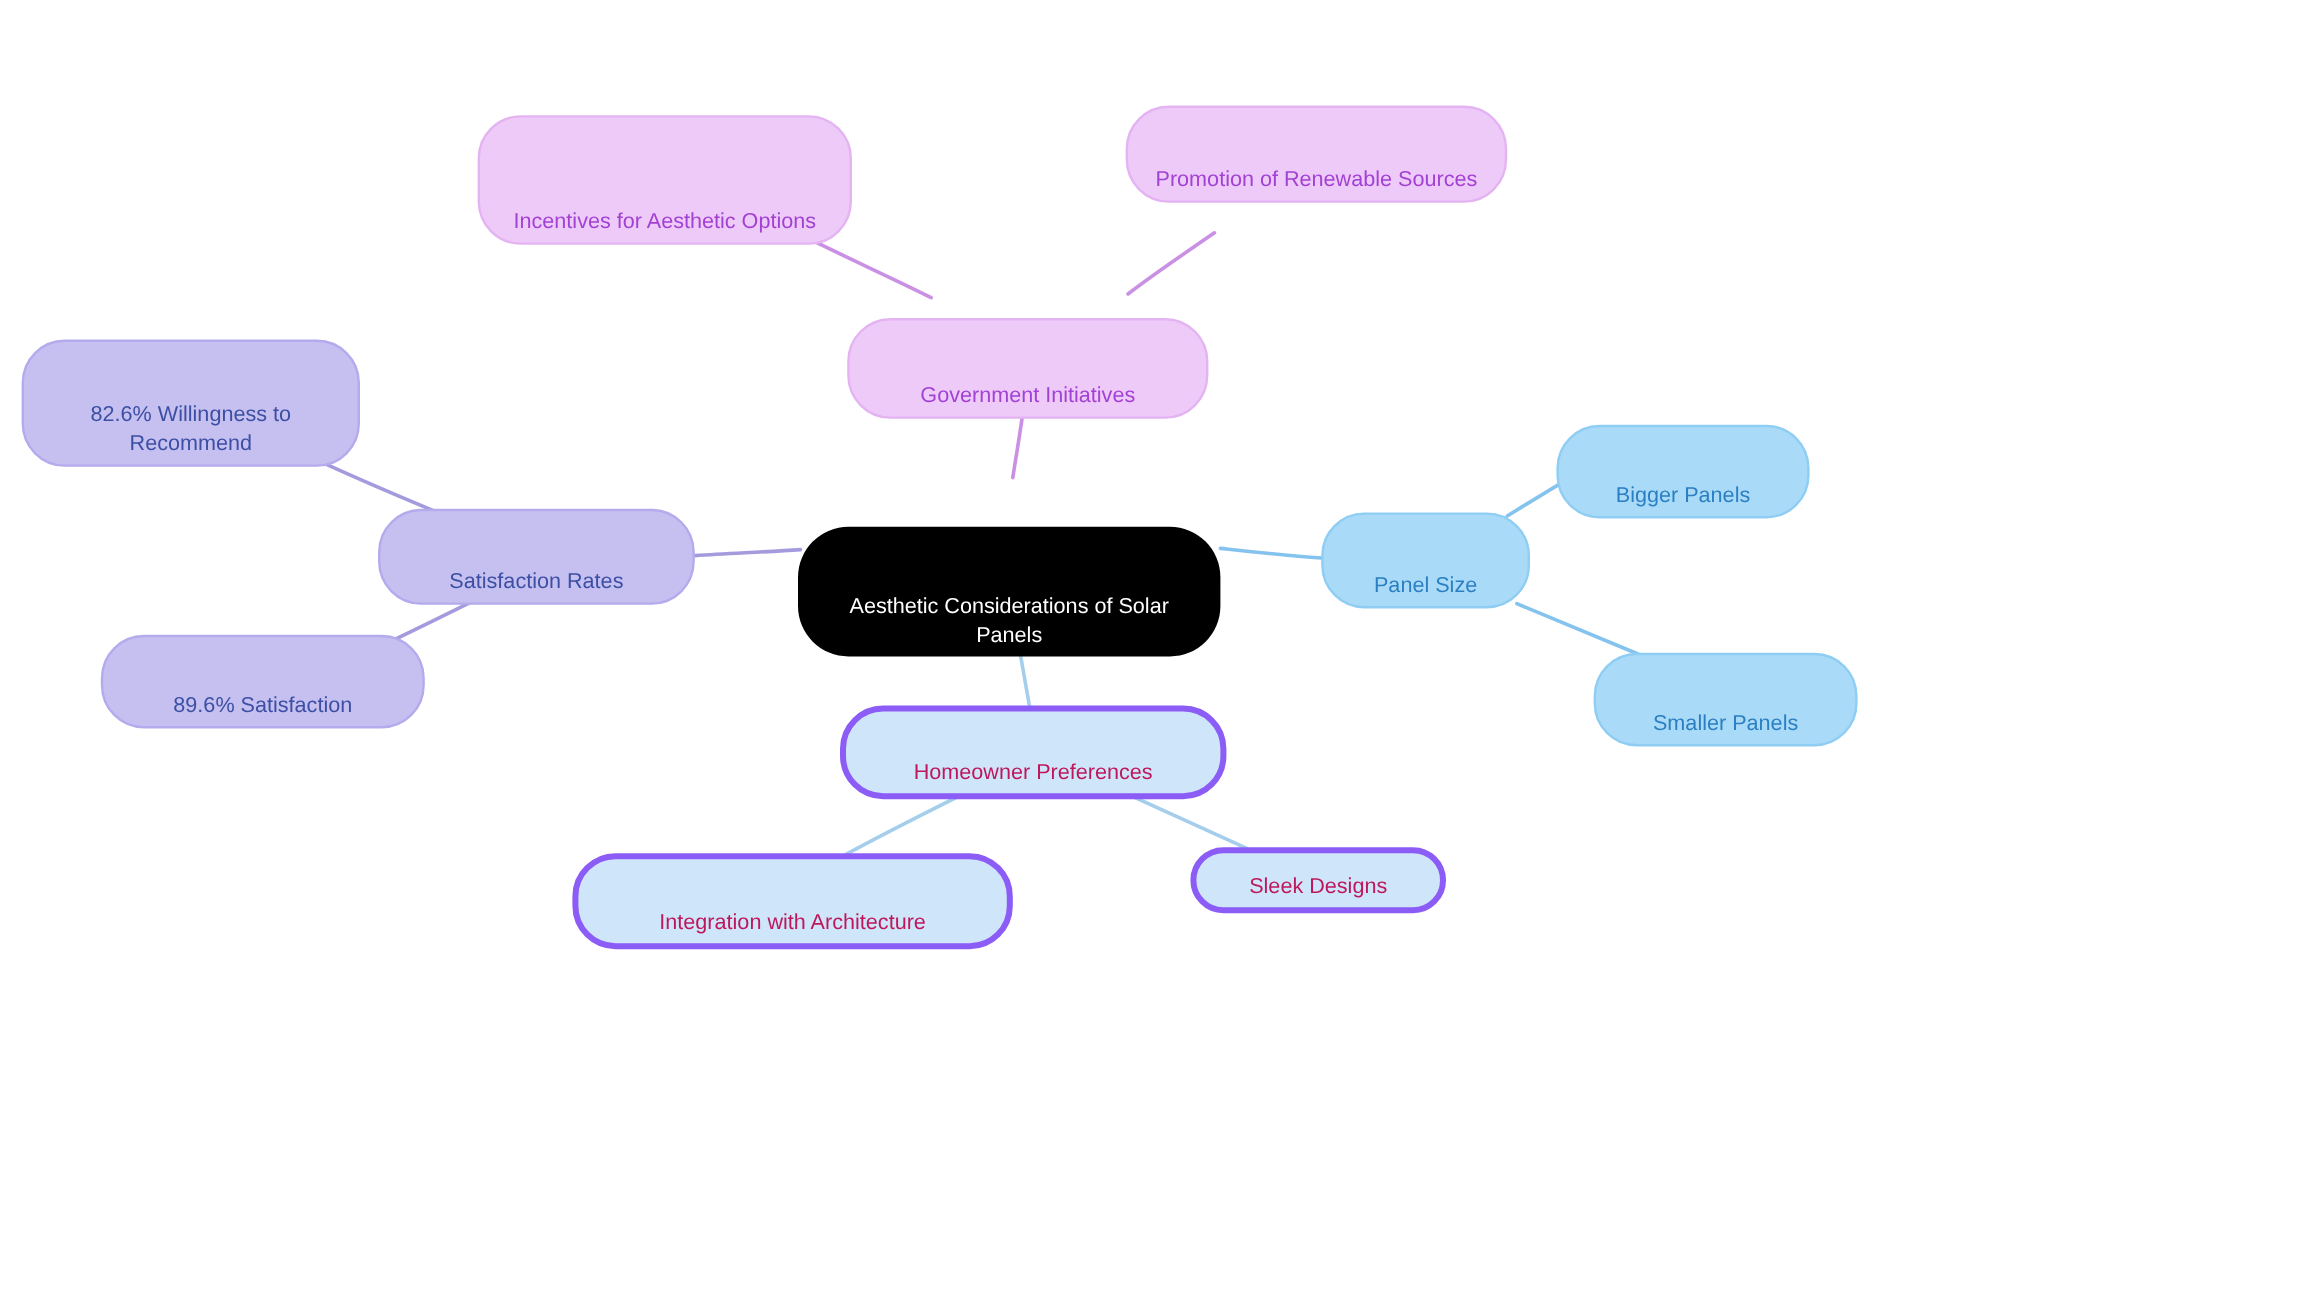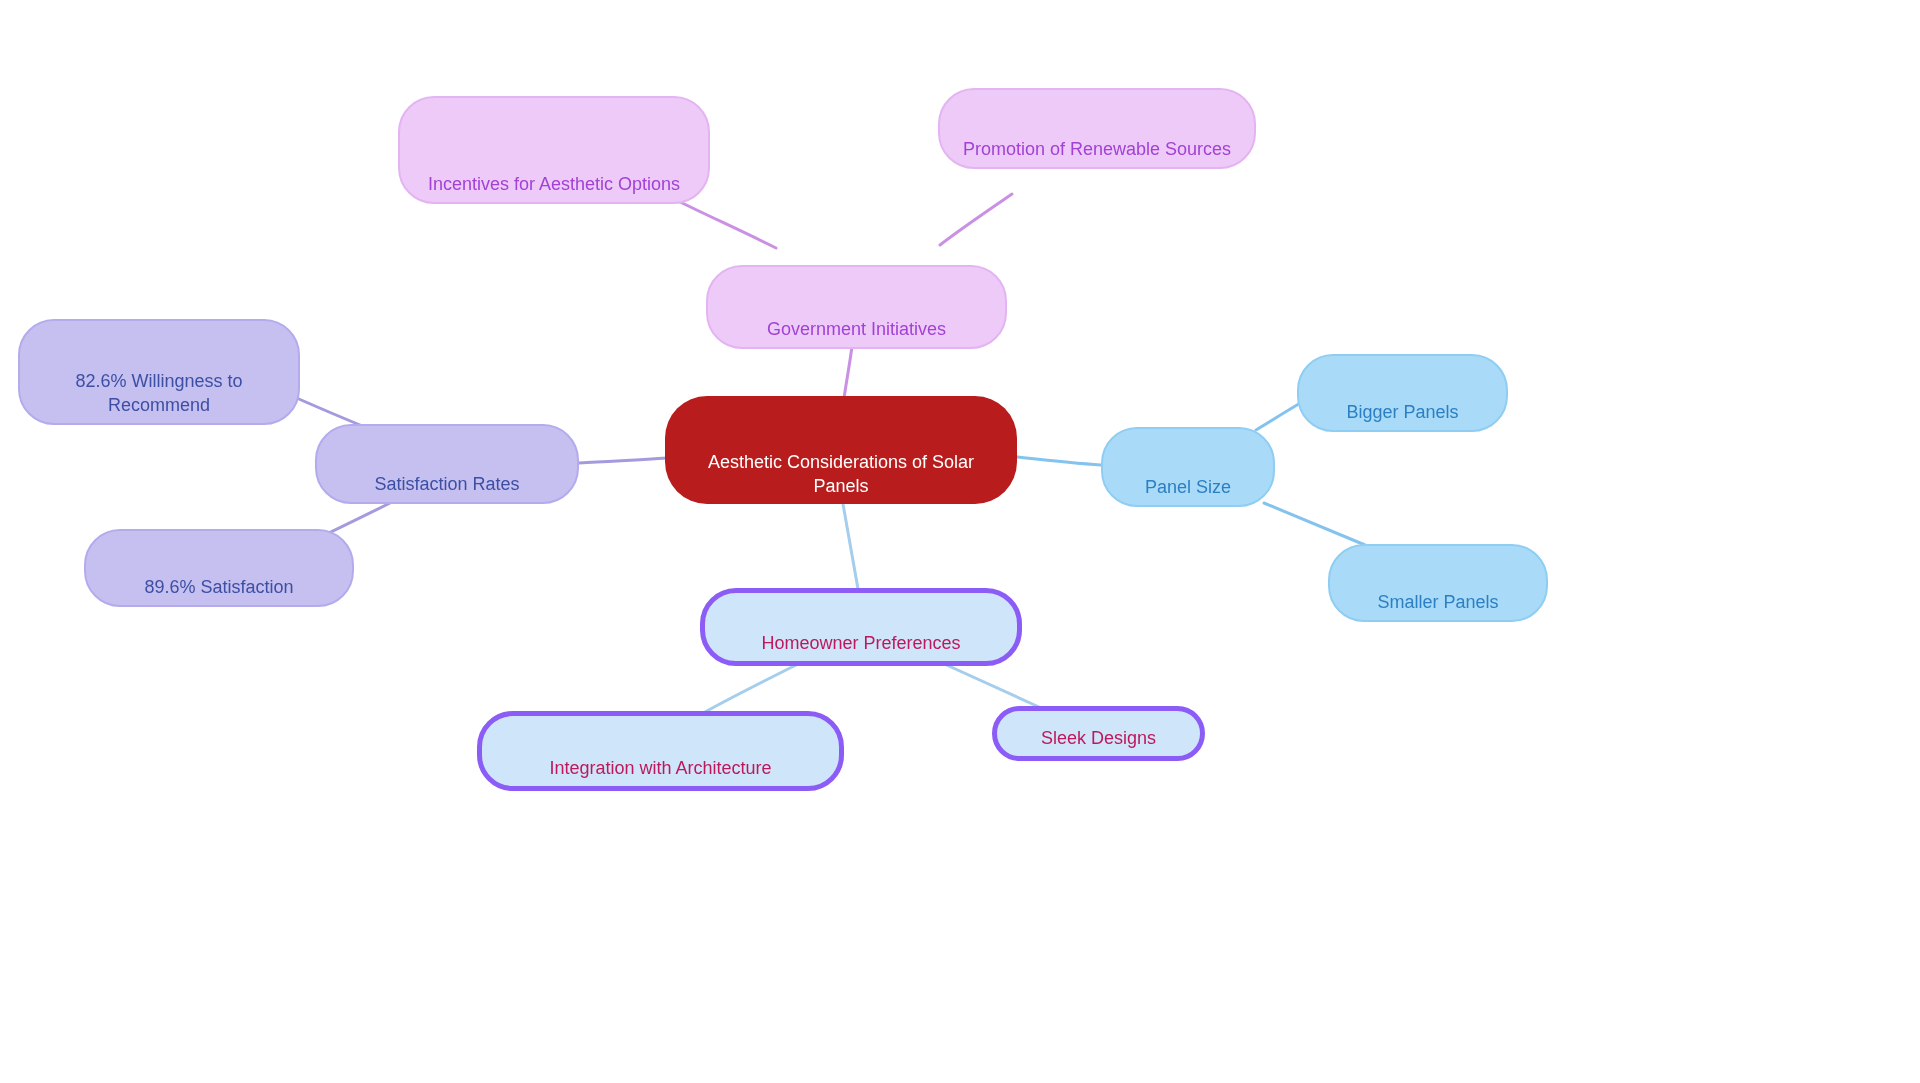--- a/index.html
+++ b/index.html
@@ -33,23 +33,24 @@
     align-items: flex-end;
     justify-content: center;
     text-align: center;
     font-size: 18px;
     line-height: 1.3;
     padding: 6px 18px;
     box-sizing: border-box;
     border-radius: 36px;
   }
   .node-root {
-    background: #b91c1c;
+    background: #000000;
     color: #ffffff;
     border-radius: 42px;
+    margin-top: 43px;
   }
   .branch-gov {
     background: #eecaf8;
     border: 2px solid #e4b4f2;
     color: #a242d4;
   }
   .branch-sat {
     background: #c6c0f1;
     border: 2px solid #b3abec;
     color: #3c4fa4;
@@ -99,21 +100,21 @@
   <div class="node branch-gov" style="left:398px; top:96px; width:312px; height:108px;">
     <span>Incentives for Aesthetic Options</span>
   </div>
   <div class="node branch-gov" style="left:938px; top:88px; width:318px; height:81px;">
     <span>Promotion of Renewable Sources</span>
   </div>
 
   <div class="node branch-sat" style="left:315px; top:424px; width:264px; height:80px;">
     <span>Satisfaction Rates</span>
   </div>
-  <div class="node branch-sat" style="left:18px; top:283px; width:282px; height:106px;margin-top:36px;">
+  <div class="node branch-sat" style="left:18px; top:283px; width:282px; height:106px;">
     <span>82.6% Willingness to Recommend</span>
   </div>
   <div class="node branch-sat" style="left:84px; top:529px; width:270px; height:78px;">
     <span>89.6% Satisfaction</span>
   </div>
 
   <div class="node branch-panel" style="left:1101px; top:427px; width:174px; height:80px;">
     <span>Panel Size</span>
   </div>
   <div class="node branch-panel" style="left:1297px; top:306px; width:211px; height:78px;margin-top:48px;">

